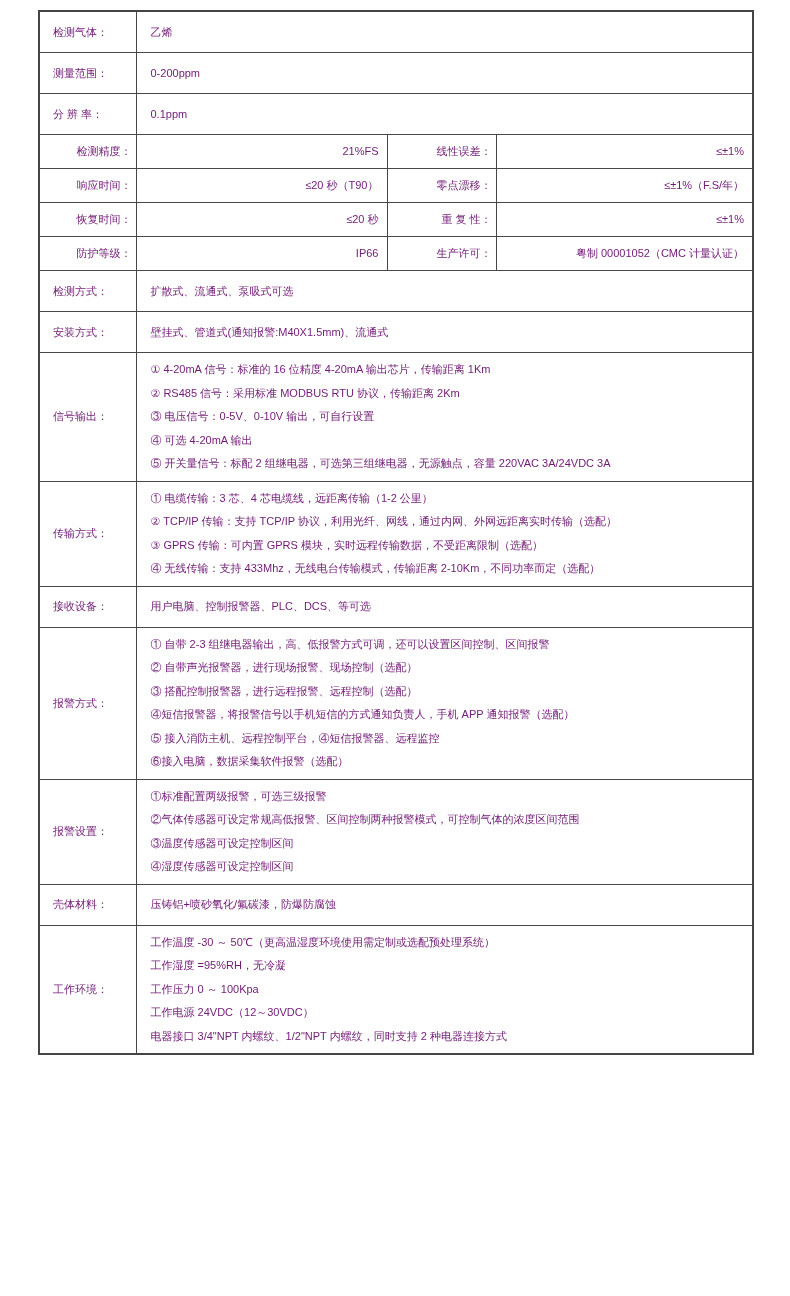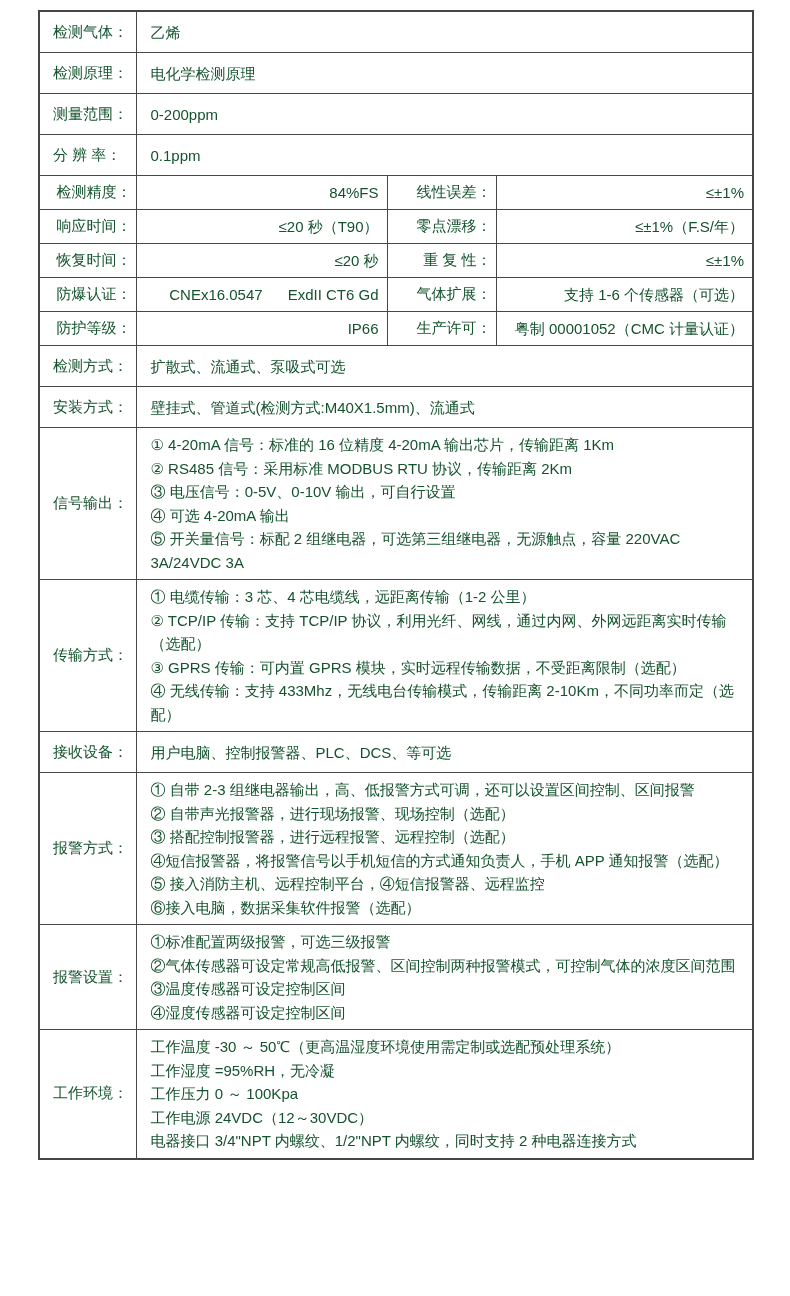--- a/index.html
+++ b/index.html
@@ -19,22 +19,22 @@
     background: #ffffff;
   }
   table.spec {
     width: 714px;
     border-collapse: collapse;
     table-layout: fixed;
     border: 2px solid #454545;
   }
   table.spec td {
     border: 1.5px solid #474747;
-    color: #14532d;
-    font-size: 15px;
+    color: #701a75;
+    font-size: 11px;
     vertical-align: middle;
     word-break: break-word;
   }
   td.lbl {
     padding: 2px 4px 2px 13px;
     white-space: nowrap;
     overflow: hidden;
   }
   td.val {
     padding: 2px 8px 2px 14px;
@@ -60,68 +60,58 @@
       <col style="width:251px">
       <col style="width:109px">
       <col style="width:257px">
     </colgroup>
     <tbody>
         <tr class="single">
           <td class="lbl">检测气体：</td>
           <td class="val" colspan="3">乙烯</td>
         </tr>
         <tr class="single">
-          <td class="lbl">检测原理：</td>
-          <td class="val" colspan="3">电化学检测原理</td>
-        </tr>
-        <tr class="single">
           <td class="lbl">测量范围：</td>
           <td class="val" colspan="3">0-200ppm</td>
         </tr>
         <tr class="single">
           <td class="lbl">分 辨 率：</td>
           <td class="val" colspan="3">0.1ppm</td>
         </tr>
         <tr class="double">
           <td class="lbl">检测精度：</td>
-          <td class="val">84%FS</td>
+          <td class="val">21%FS</td>
           <td class="lbl">线性误差：</td>
           <td class="val">≤±1%</td>
         </tr>
         <tr class="double">
           <td class="lbl">响应时间：</td>
           <td class="val">≤20 秒（T90）</td>
           <td class="lbl">零点漂移：</td>
           <td class="val">≤±1%（F.S/年）</td>
         </tr>
         <tr class="double">
           <td class="lbl">恢复时间：</td>
           <td class="val">≤20 秒</td>
           <td class="lbl">重 复 性：</td>
           <td class="val">≤±1%</td>
         </tr>
         <tr class="double">
-          <td class="lbl">防爆认证：</td>
-          <td class="val">CNEx16.0547      ExdII CT6 Gd</td>
-          <td class="lbl">气体扩展：</td>
-          <td class="val">支持 1-6 个传感器（可选）</td>
-        </tr>
-        <tr class="double">
           <td class="lbl">防护等级：</td>
           <td class="val">IP66</td>
           <td class="lbl">生产许可：</td>
           <td class="val">粤制 00001052（CMC 计量认证）</td>
         </tr>
         <tr class="single">
           <td class="lbl">检测方式：</td>
           <td class="val" colspan="3">扩散式、流通式、泵吸式可选</td>
         </tr>
         <tr class="single">
           <td class="lbl">安装方式：</td>
-          <td class="val" colspan="3">壁挂式、管道式(检测方式:M40X1.5mm)、流通式</td>
+          <td class="val" colspan="3">壁挂式、管道式(通知报警:M40X1.5mm)、流通式</td>
         </tr>
         <tr class="multi">
           <td class="lbl">信号输出：</td>
           <td class="val" colspan="3"><div class="line">① 4-20mA 信号：标准的 16 位精度 4-20mA 输出芯片，传输距离 1Km</div><div class="line">② RS485 信号：采用标准 MODBUS RTU 协议，传输距离 2Km</div><div class="line">③ 电压信号：0-5V、0-10V 输出，可自行设置</div><div class="line">④ 可选 4-20mA 输出</div><div class="line">⑤ 开关量信号：标配 2 组继电器，可选第三组继电器，无源触点，容量 220VAC 3A/24VDC 3A</div></td>
         </tr>
         <tr class="multi">
           <td class="lbl">传输方式：</td>
           <td class="val" colspan="3"><div class="line">① 电缆传输：3 芯、4 芯电缆线，远距离传输（1-2 公里）</div><div class="line">② TCP/IP 传输：支持 TCP/IP 协议，利用光纤、网线，通过内网、外网远距离实时传输（选配）</div><div class="line">③ GPRS 传输：可内置 GPRS 模块，实时远程传输数据，不受距离限制（选配）</div><div class="line">④ 无线传输：支持 433Mhz，无线电台传输模式，传输距离 2-10Km，不同功率而定（选配）</div></td>
         </tr>
         <tr class="single">
@@ -129,19 +119,23 @@
           <td class="val" colspan="3">用户电脑、控制报警器、PLC、DCS、等可选</td>
         </tr>
         <tr class="multi">
           <td class="lbl">报警方式：</td>
           <td class="val" colspan="3"><div class="line">① 自带 2-3 组继电器输出，高、低报警方式可调，还可以设置区间控制、区间报警</div><div class="line">② 自带声光报警器，进行现场报警、现场控制（选配）</div><div class="line">③ 搭配控制报警器，进行远程报警、远程控制（选配）</div><div class="line">④短信报警器，将报警信号以手机短信的方式通知负责人，手机 APP 通知报警（选配）</div><div class="line">⑤ 接入消防主机、远程控制平台，④短信报警器、远程监控</div><div class="line">⑥接入电脑，数据采集软件报警（选配）</div></td>
         </tr>
         <tr class="multi">
           <td class="lbl">报警设置：</td>
           <td class="val" colspan="3"><div class="line">①标准配置两级报警，可选三级报警</div><div class="line">②气体传感器可设定常规高低报警、区间控制两种报警模式，可控制气体的浓度区间范围</div><div class="line">③温度传感器可设定控制区间</div><div class="line">④湿度传感器可设定控制区间</div></td>
         </tr>
+        <tr class="single">
+          <td class="lbl">壳体材料：</td>
+          <td class="val" colspan="3">压铸铝+喷砂氧化/氟碳漆，防爆防腐蚀</td>
+        </tr>
         <tr class="multi">
           <td class="lbl">工作环境：</td>
           <td class="val" colspan="3"><div class="line">工作温度 -30 ～ 50℃（更高温湿度环境使用需定制或选配预处理系统）</div><div class="line">工作湿度 =95%RH，无冷凝</div><div class="line">工作压力 0 ～ 100Kpa</div><div class="line">工作电源 24VDC（12～30VDC）</div><div class="line">电器接口 3/4"NPT 内螺纹、1/2"NPT 内螺纹，同时支持 2 种电器连接方式</div></td>
         </tr>
       </tbody>
   </table>
 </div>
 
 </body></html>

